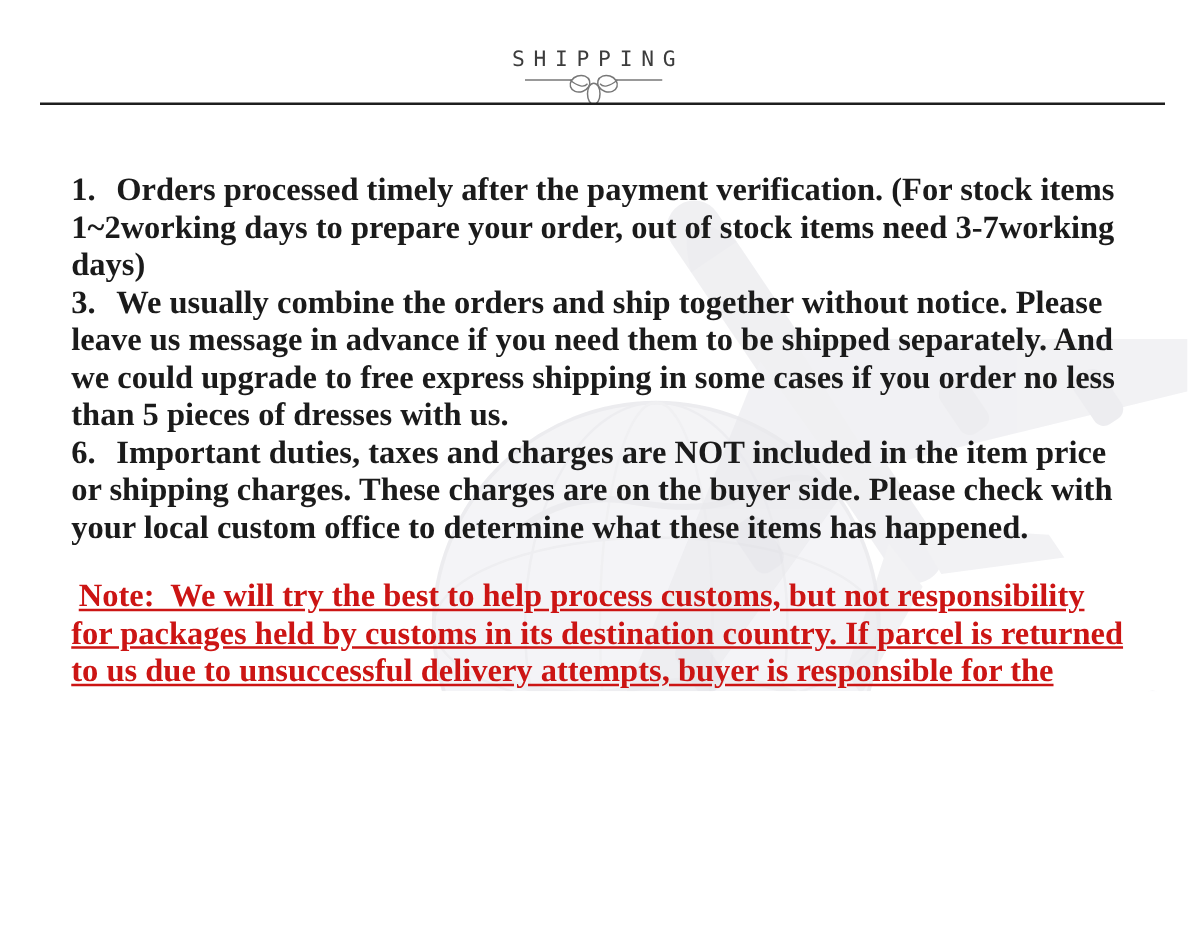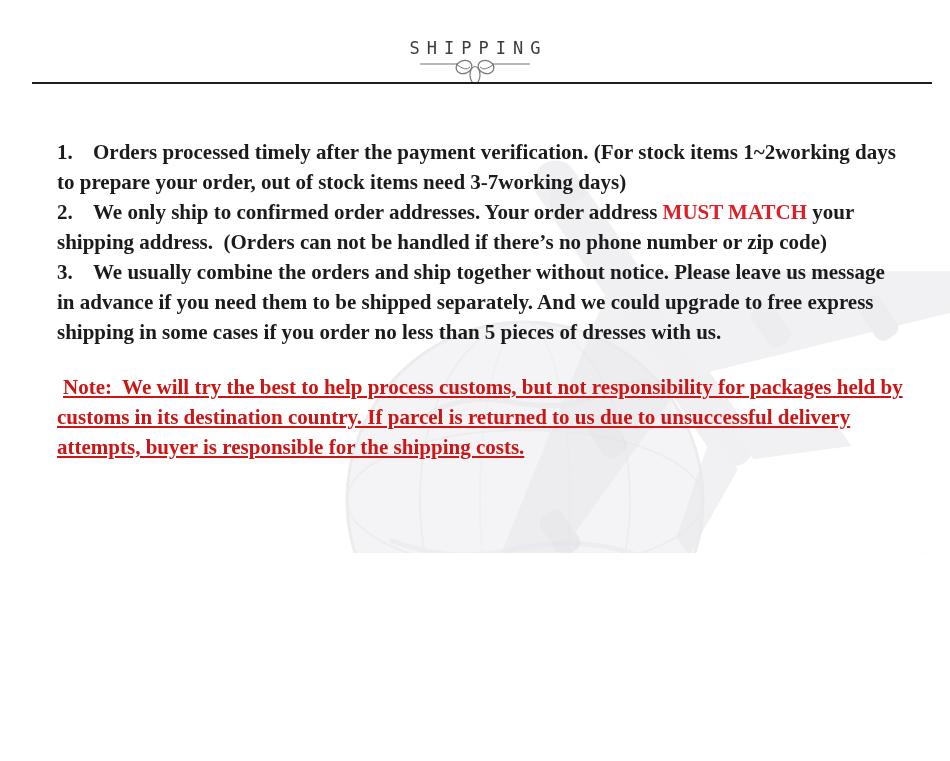--- a/index.html
+++ b/index.html
@@ -30,21 +30,21 @@
   .ornament{
     position:absolute;left:420px;top:56px;z-index:2;
   }
   .divider{
     position:absolute;left:32px;top:82px;width:900px;height:0;
     border-top:2px solid #1e1e1e;z-index:2;
   }
   
   .content{
     position:absolute;left:57px;top:137px;width:850px;z-index:2;
-    font-size:21px;line-height:30px;font-weight:600;
+    font-size:26px;line-height:30px;font-weight:600;
     color:var(--body-text);
   }
   .policy{margin:0;}
   .policy .num{display:inline-block;width:36px;}
   .hl{color:var(--hl-red);font-weight:700;}
   .note{
     margin:25px 0 0 0;
     color:var(--note-red);
     font-weight:700;
     text-indent:6px;
@@ -157,23 +157,23 @@
     <path d="M36,8 q10,8 14,3" fill="none" stroke="#777" stroke-width="1"></path>
     <path d="M74,8 q-10,8 -14,3" fill="none" stroke="#777" stroke-width="1"></path>
   </svg>
 
   <div class="divider"></div>
 
   <div class="content">
 
     <p class="policy"><span class="num">1.</span><span>Orders processed timely after the payment verification. (For stock items 1~2working days to prepare your order, out of stock items need 3-7working days)</span></p>
 
-    <p class="policy"><span class="num">2.</span><span>We only ship to confirmed order addresses. Your order address </span><span class="hl">MUST MATCH</span><span> your shipping address.&nbsp; (Orders can not be handled if there’s no phone number or zip code)</span></p>
 
     <p class="policy"><span class="num">3.</span><span>We usually combine the orders and ship together without notice. Please leave us message in advance if you need them to be shipped separately. And we could upgrade to free express shipping in some cases if you order no less than 5 pieces of dresses with us.</span></p>
 
 
 
+    <p class="policy"><span class="num">6.</span><span>Important duties, taxes and charges are NOT included in the item price or shipping charges. These charges are on the buyer side. Please check with your local custom office to determine what these items has happened.</span></p>
 
     <p class="note">Note:&nbsp; We will try the best to help process customs, but not responsibility for packages held by customs in its destination country. If parcel is returned to us due to unsuccessful delivery attempts, buyer is responsible for the shipping costs.</p>
   </div>
 
 </div>
 
 </body></html>

